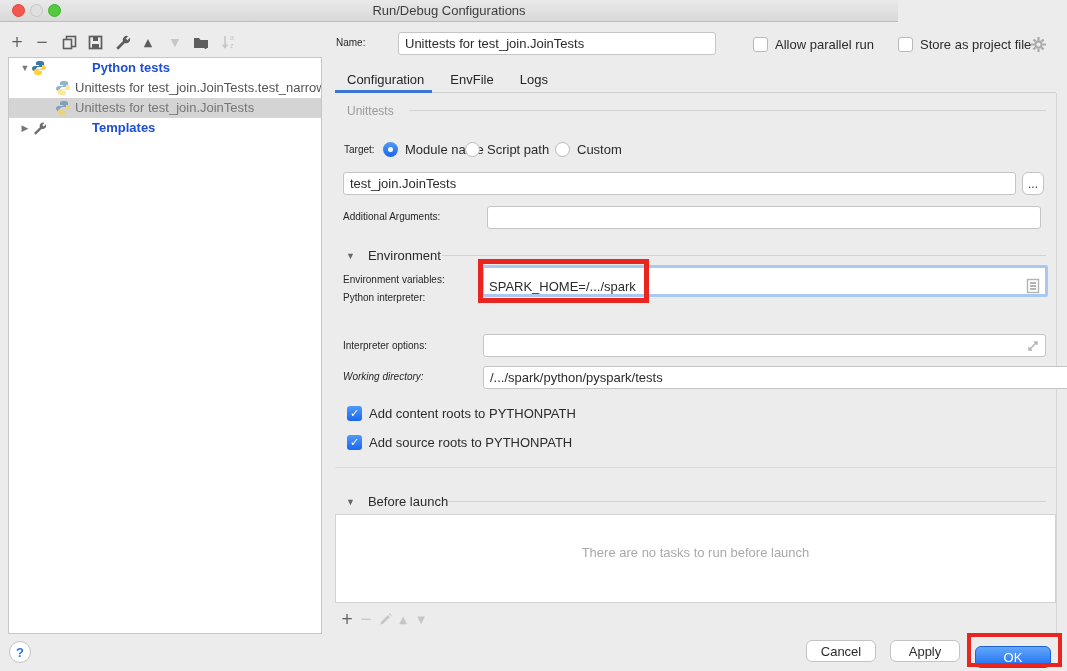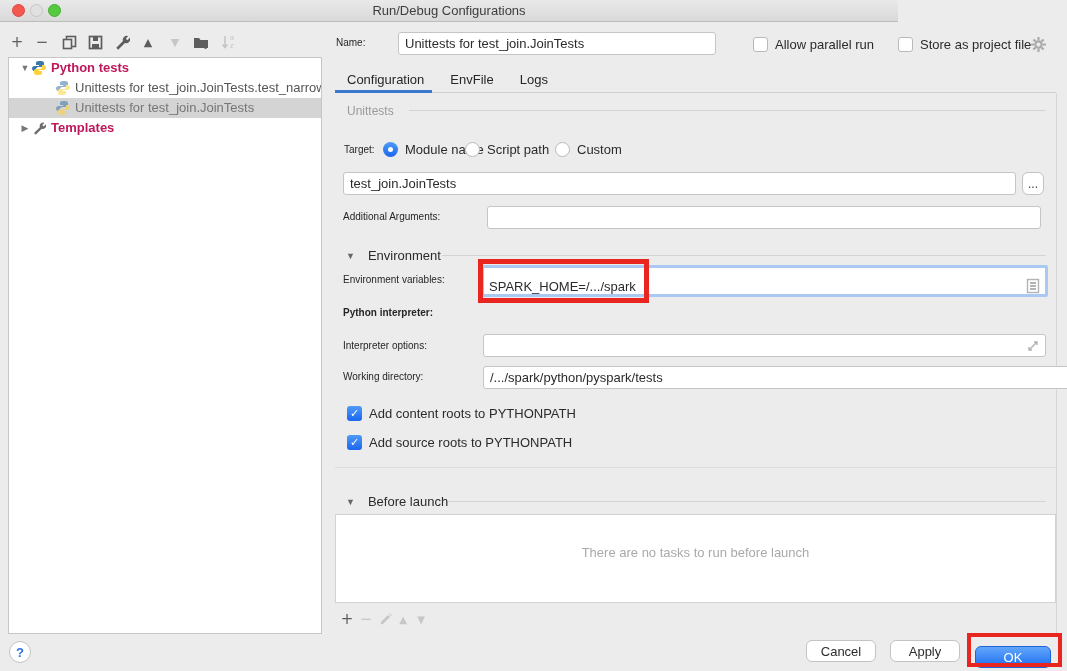--- a/index.html
+++ b/index.html
@@ -22,21 +22,21 @@
   .glyph { font-family:"DejaVu Sans",sans-serif; }
   .dark { color:#5d5d5d; } .dim { color:#c6c6c6; }
 
   
   .tree-panel { position:absolute; left:8px; top:57px; width:314px; height:577px;
                 background:#fff; border:1px solid #c6c6c6; overflow:hidden; }
   .tree-row { position:relative; height:20px; line-height:20px; white-space:nowrap; overflow:hidden; display:flex; align-items:center; }
   .tree-row.sel { background:#d4d4d4; color:#767676; }
   .tw { display:inline-block; width:12px; text-align:center; font-size:9px; color:#777; flex:none; }
   .ticon { width:16px; height:16px; flex:none; margin-right:4px; }
-  .bold { font-weight:700; color:#be185d; }
+  .bold { font-weight:700; color:#1d4ed8;margin-left:41px; }
   .faded { opacity:.55; }
 
   
   .label { position:absolute; font-size:10px; color:#262626; white-space:nowrap; }
   .field { position:absolute; height:23px; background:#fff; border:1px solid #c5c5c5; border-radius:3px;
            display:flex; align-items:center; padding:0 6px; font-size:13px; white-space:nowrap; overflow:hidden; }
   .hline { position:absolute; height:1px; background:#d3d3d3; }
   .grpgray { color:#9a9a9a; font-size:12px; }
   .disc { font-size:9px; color:#666; margin-right:6px; }
 
@@ -232,31 +232,31 @@
   <div class="abs" style="left:481px; top:265px; width:567px; height:32px; border:3px solid #a9c9f2; border-radius:2px; background:#fff;">
     <div style="display:flex; align-items:flex-end; height:100%; padding:0 5px;">
       <span style="flex:1;">SPARK_HOME=/.../spark</span>
       <svg width="14" height="16" viewBox="0 0 14 16">
           <rect x="1.5" y="1.5" width="11" height="13" fill="#fff" stroke="#b3b3b3" stroke-width="1.4"></rect>
           <path stroke="#9a9a9a" stroke-width="1.4" d="M4 5h6M4 8h6M4 11h6"></path>
         </svg>
     </div>
   </div>
 
-  <div class="label" style="left:343px; top:307px;font-weight:bold;">Python interpreter:</div>
+  <div class="label" style="left:343px; top:292px;">Python interpreter:</div>
 
   <div class="label" style="left:343px; top:340px;">Interpreter options:</div>
   <div class="field" style="left:483px; top:334px; width:563px;">
     <span style="flex:1;"></span>
     <svg width="12" height="12" viewBox="0 0 12 12">
         <path stroke="#b3b3b3" stroke-width="1.4" fill="none" d="M2 10L10 2M7 2h3v3M5 10H2V7"></path>
       </svg>
   </div>
 
-  <div class="label" style="left:343px; top:371px;">Working directory:</div>
+  <div class="label" style="left:343px; top:371px;font-style:italic;">Working directory:</div>
   <div class="field" style="left:483px; top:366px; width:643px;">
     <span style="flex:1;">/.../spark/python/pyspark/tests</span>
     <svg width="16" height="13" viewBox="0 0 16 13">
         <path fill="#b3b3b3" d="M1 1h5l1.5 2H15v9H1z"></path>
         <path fill="#fff" d="M2.5 5.5h11l-1 5.5h-10z"></path>
       </svg>
   </div>
 
   <div class="row" style="left:347px; top:406px;">
     <span class="cb on">✓</span>

